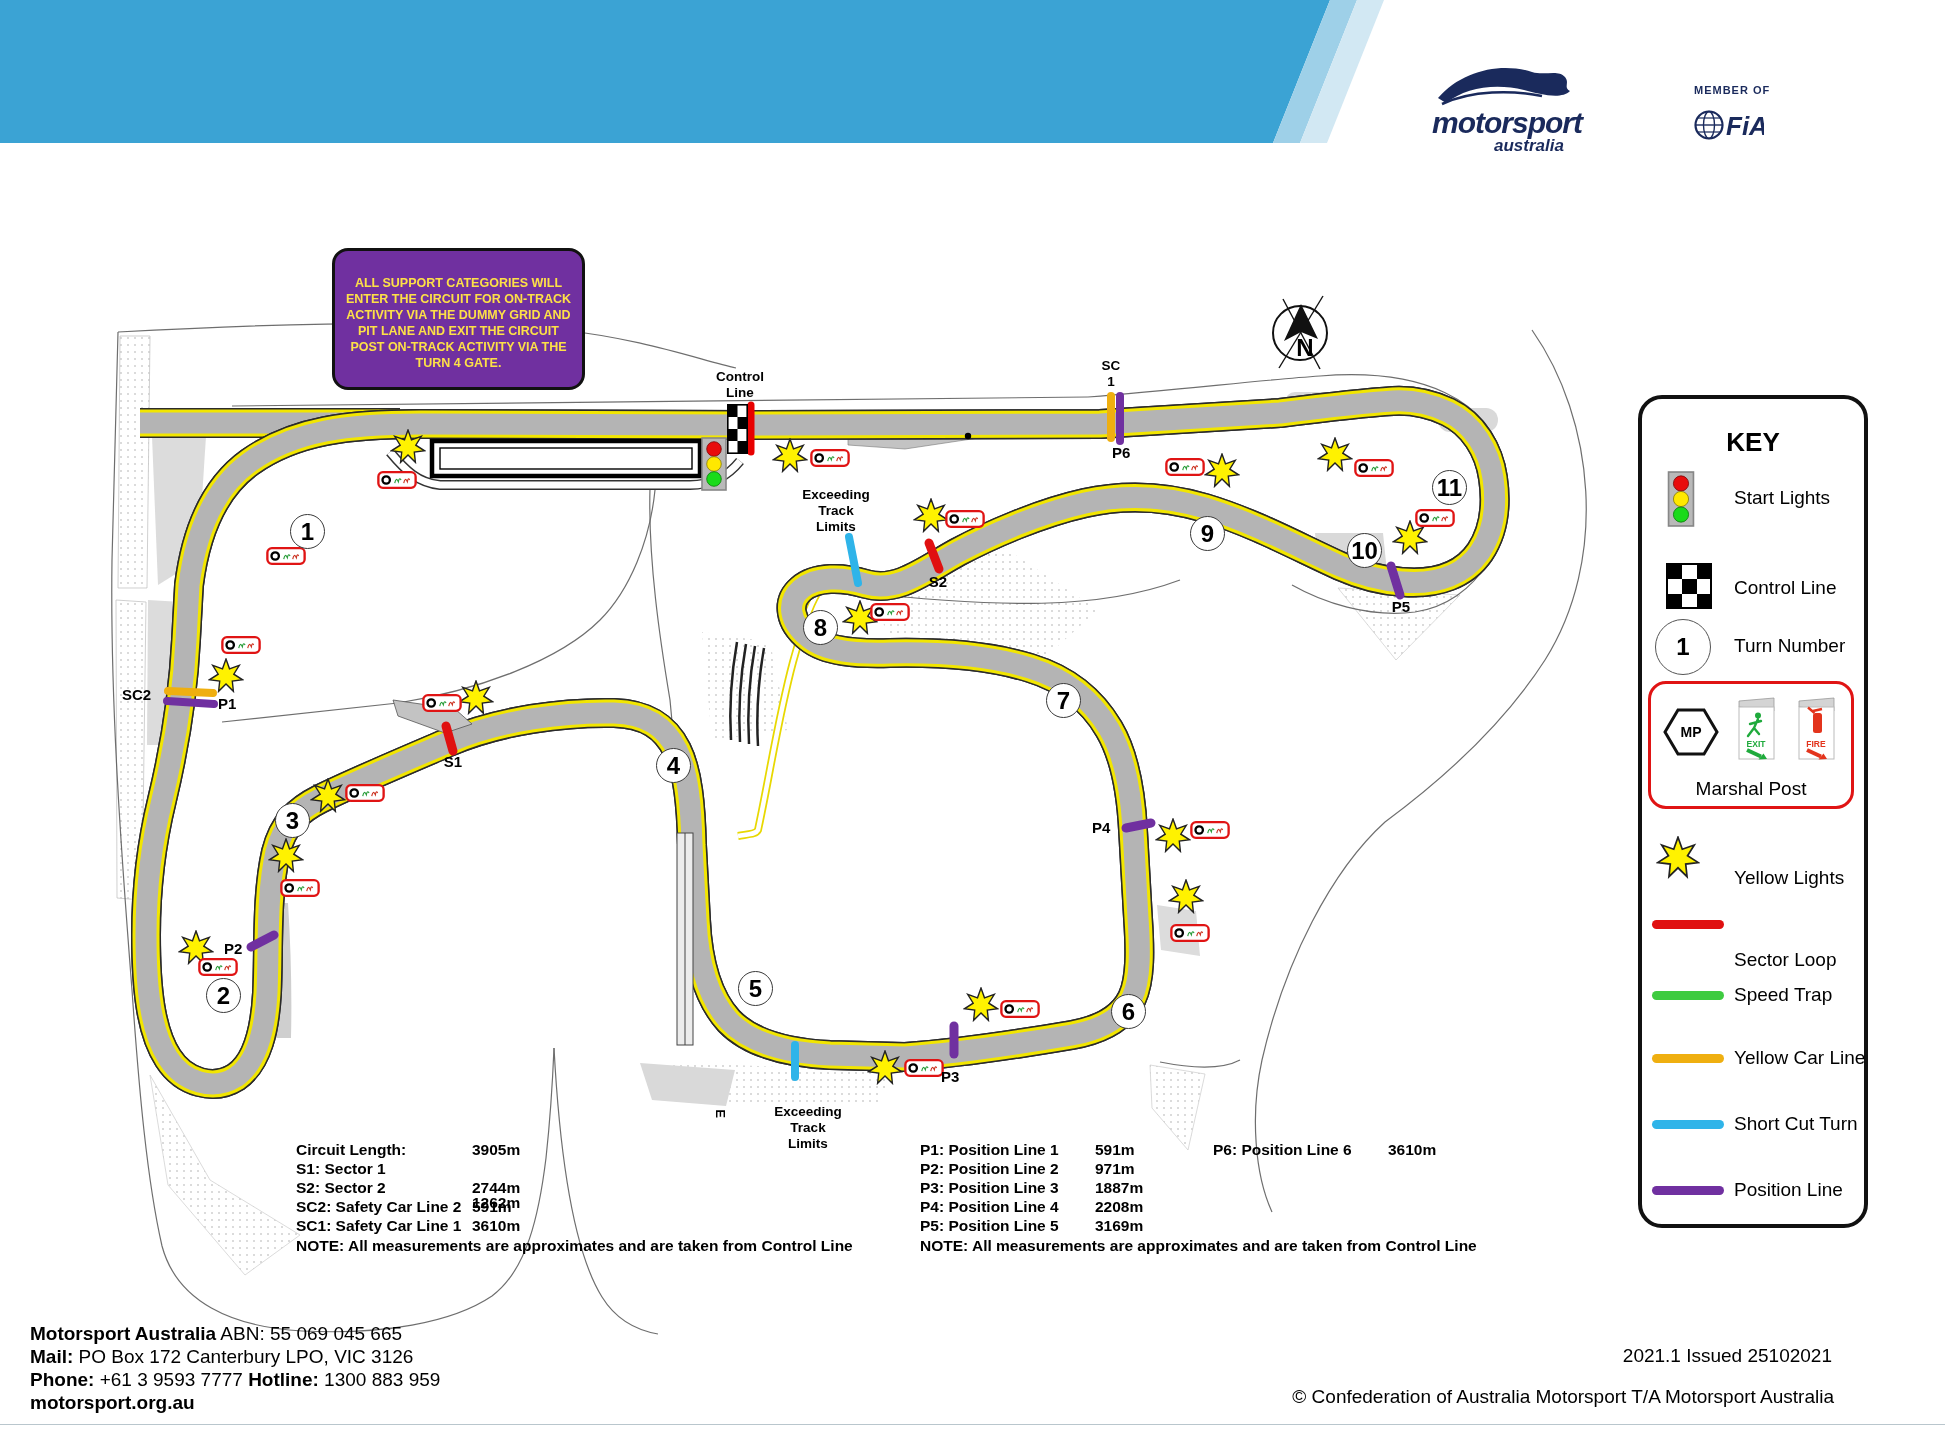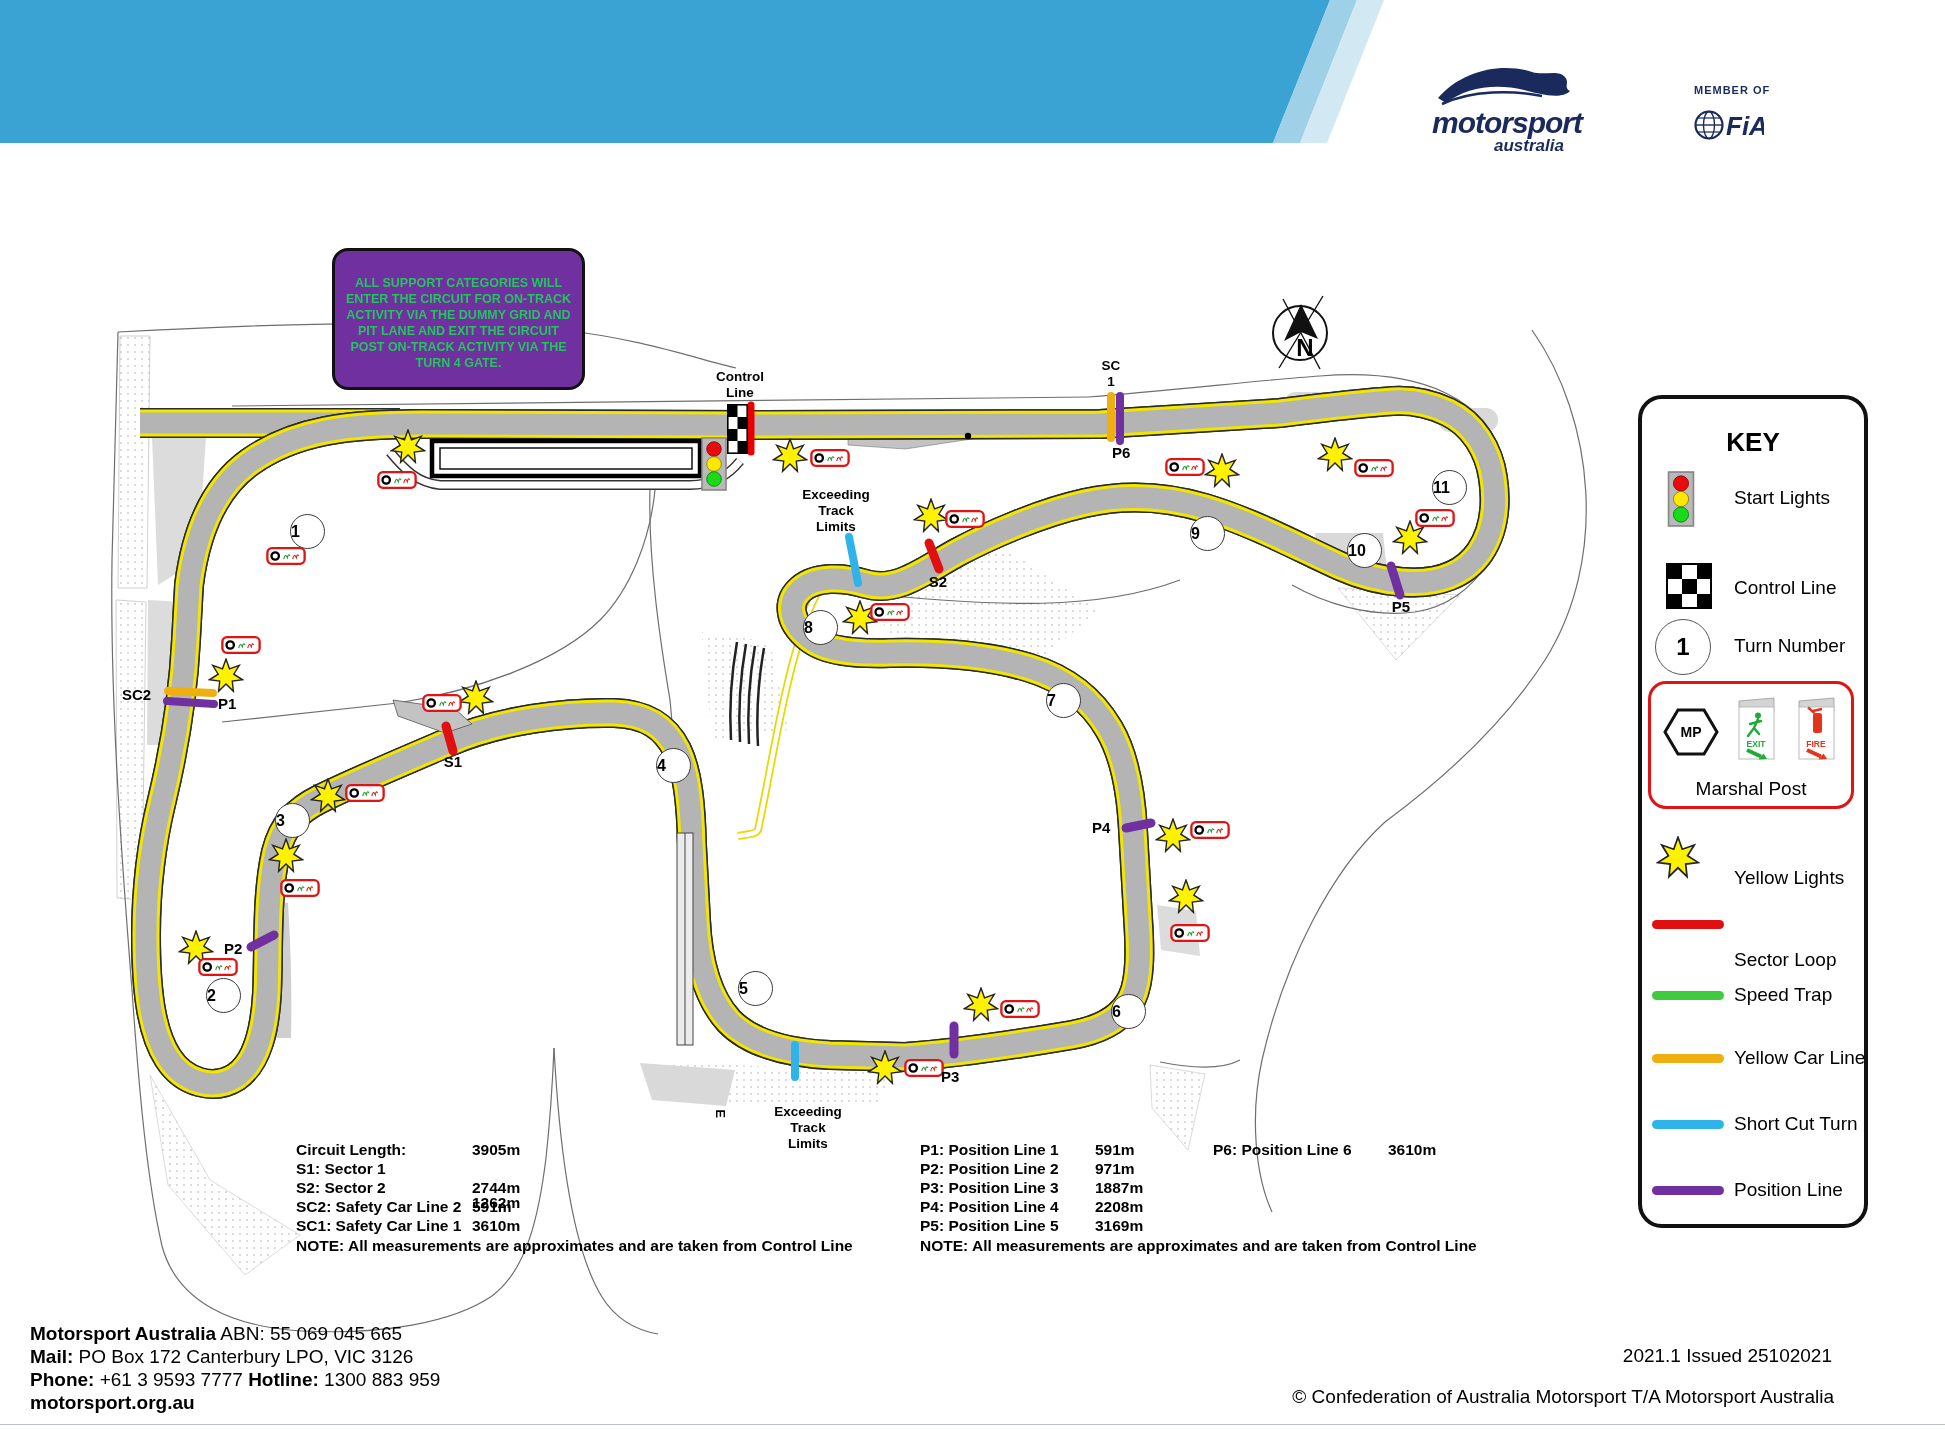--- a/index.html
+++ b/index.html
@@ -8,28 +8,28 @@
   
   .header{position:absolute;left:0;top:0;width:1945px;height:143px;background:#fff;z-index:6;}
   .header .band{position:absolute;left:0;top:0;height:143px;}
   .brand{position:absolute;left:1432px;top:60px;width:170px;height:100px;}
   .brand-word{position:absolute;left:0;top:46px;font-size:30px;font-weight:bold;font-style:italic;
               letter-spacing:-1px;color:#1a2a5c;}
   .brand-sub{position:absolute;left:62px;top:76px;font-size:17px;font-style:italic;font-weight:bold;color:#1a2a5c;}
   .member{position:absolute;left:1694px;top:84px;font-size:11px;font-weight:bold;color:#1a2a5c;letter-spacing:1px;}
   
   .notebox{position:absolute;left:332px;top:248px;width:253px;height:142px;background:#7030A0;
-           border:3px solid #111;border-radius:16px;z-index:4;color:#22c55e;text-align:center;
+           border:3px solid #111;border-radius:16px;z-index:4;color:#fde047;text-align:center;
            font-size:12.5px;font-weight:bold;line-height:16px;padding-top:24px;box-sizing:border-box;}
   
   .mlabel{position:absolute;font-weight:bold;font-size:15px;white-space:nowrap;z-index:3;}
   .cent{transform:translateX(-50%);}
   .small{font-size:13.5px;line-height:16px;text-align:center;}
   .turn{position:absolute;width:33px;height:33px;background:#fff;border:1.6px solid #3a3a3a;border-radius:50%;
-        font-size:16px;font-weight:bold;line-height:33px;text-align:left;z-index:3;}
+        font-size:24px;font-weight:bold;line-height:33px;text-align:center;z-index:3;}
   
   .key{position:absolute;left:1638px;top:395px;width:230px;height:833px;background:#fff;
        border:4px solid #111;border-radius:24px;z-index:4;box-sizing:border-box;}
   .key .ktitle{position:absolute;left:0;right:0;top:28px;text-align:center;font-size:26px;font-weight:bold;}
   .klabel{position:absolute;font-size:19px;white-space:nowrap;}
   .kswatch{position:absolute;left:10px;width:72px;height:9px;border-radius:5px;}
   .mbox{position:absolute;left:6px;top:282px;width:206px;height:128px;border:3.5px solid #e01414;
         border-radius:18px;box-sizing:border-box;}
   .mbox .mplabel{position:absolute;left:0;right:0;top:94px;text-align:center;font-size:19px;}
   

